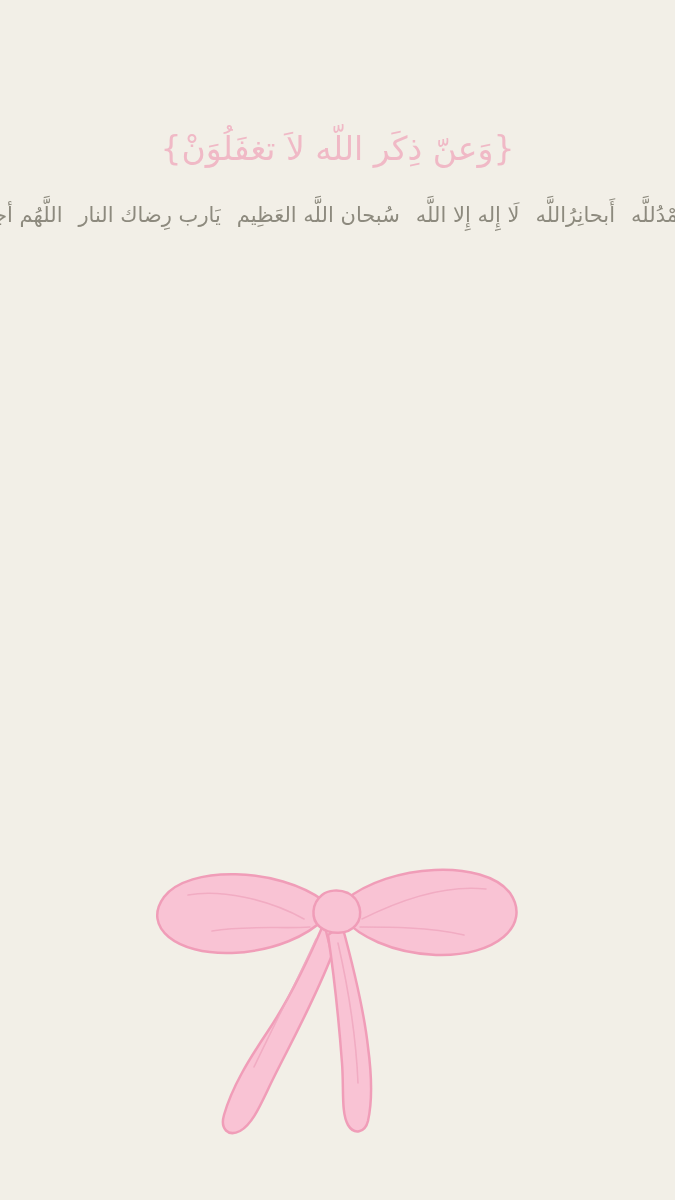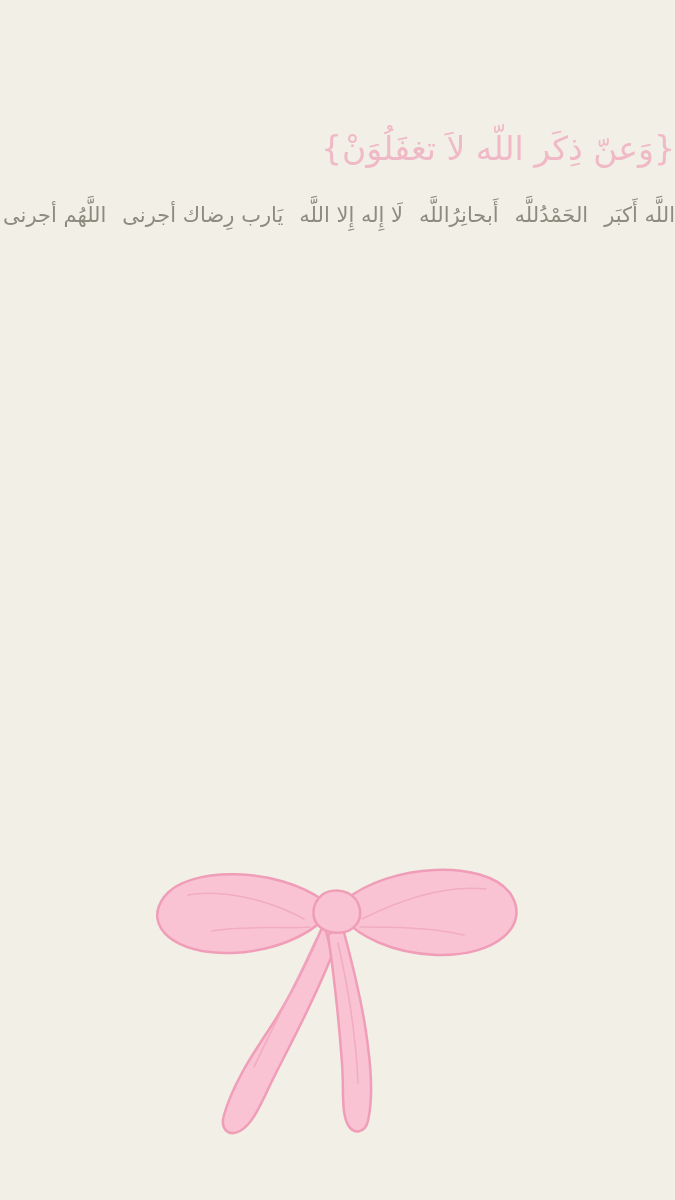--- a/index.html
+++ b/index.html
@@ -15,21 +15,21 @@
   }
 
   .page {
     position: relative;
     width: 675px;
     height: 952px;
     background: #f2efe7;
     box-sizing: border-box;
     display: flex;
     flex-direction: column;
-    align-items: flex-start;
+    align-items: center;
   }
 
   .title {
     margin-top: 128px;
     font-size: 33px;
     line-height: 1.3;
     color: #f0b9c6;
     font-family: "DejaVu Sans", sans-serif;
     letter-spacing: 0px;
     text-align: center;
@@ -77,21 +77,22 @@
 
 <div class="page">
 
   <div class="title">{وَعنّ ذِكَر اللّه لاَ تغفَلُوَنْ}</div>
 
   <div class="dhikr-list">
     <div class="dhikr-line">اللَّه أَكبَر</div>
     <div class="dhikr-line">الحَمْدُللَّه</div>
     <div class="dhikr-line">أَبحانِرُاللَّه</div>
     <div class="dhikr-line">لَا إِله إِلا اللَّه</div>
-    <div class="dhikr-line">يَارب رِضاك أجرنى</div>
+    <div class="dhikr-line">سُبحان اللَّه العَظِيم</div>
+    <div class="dhikr-line">يَارب رِضاك النار</div>
     <div class="dhikr-line">اللَّهُم أجرنى من النار</div>
   </div>
 
   <div class="bow-wrap">
     <svg viewBox="0 0 420 330" xmlns="http://www.w3.org/2000/svg" aria-hidden="true">
       <g fill="#f9c3d4" stroke="#f09db8" stroke-width="2.5" stroke-linejoin="round" stroke-linecap="round">
 
         <path d="M196 86
                  C 150 52, 60 50, 36 82
                  C 14 112, 48 140, 104 138

